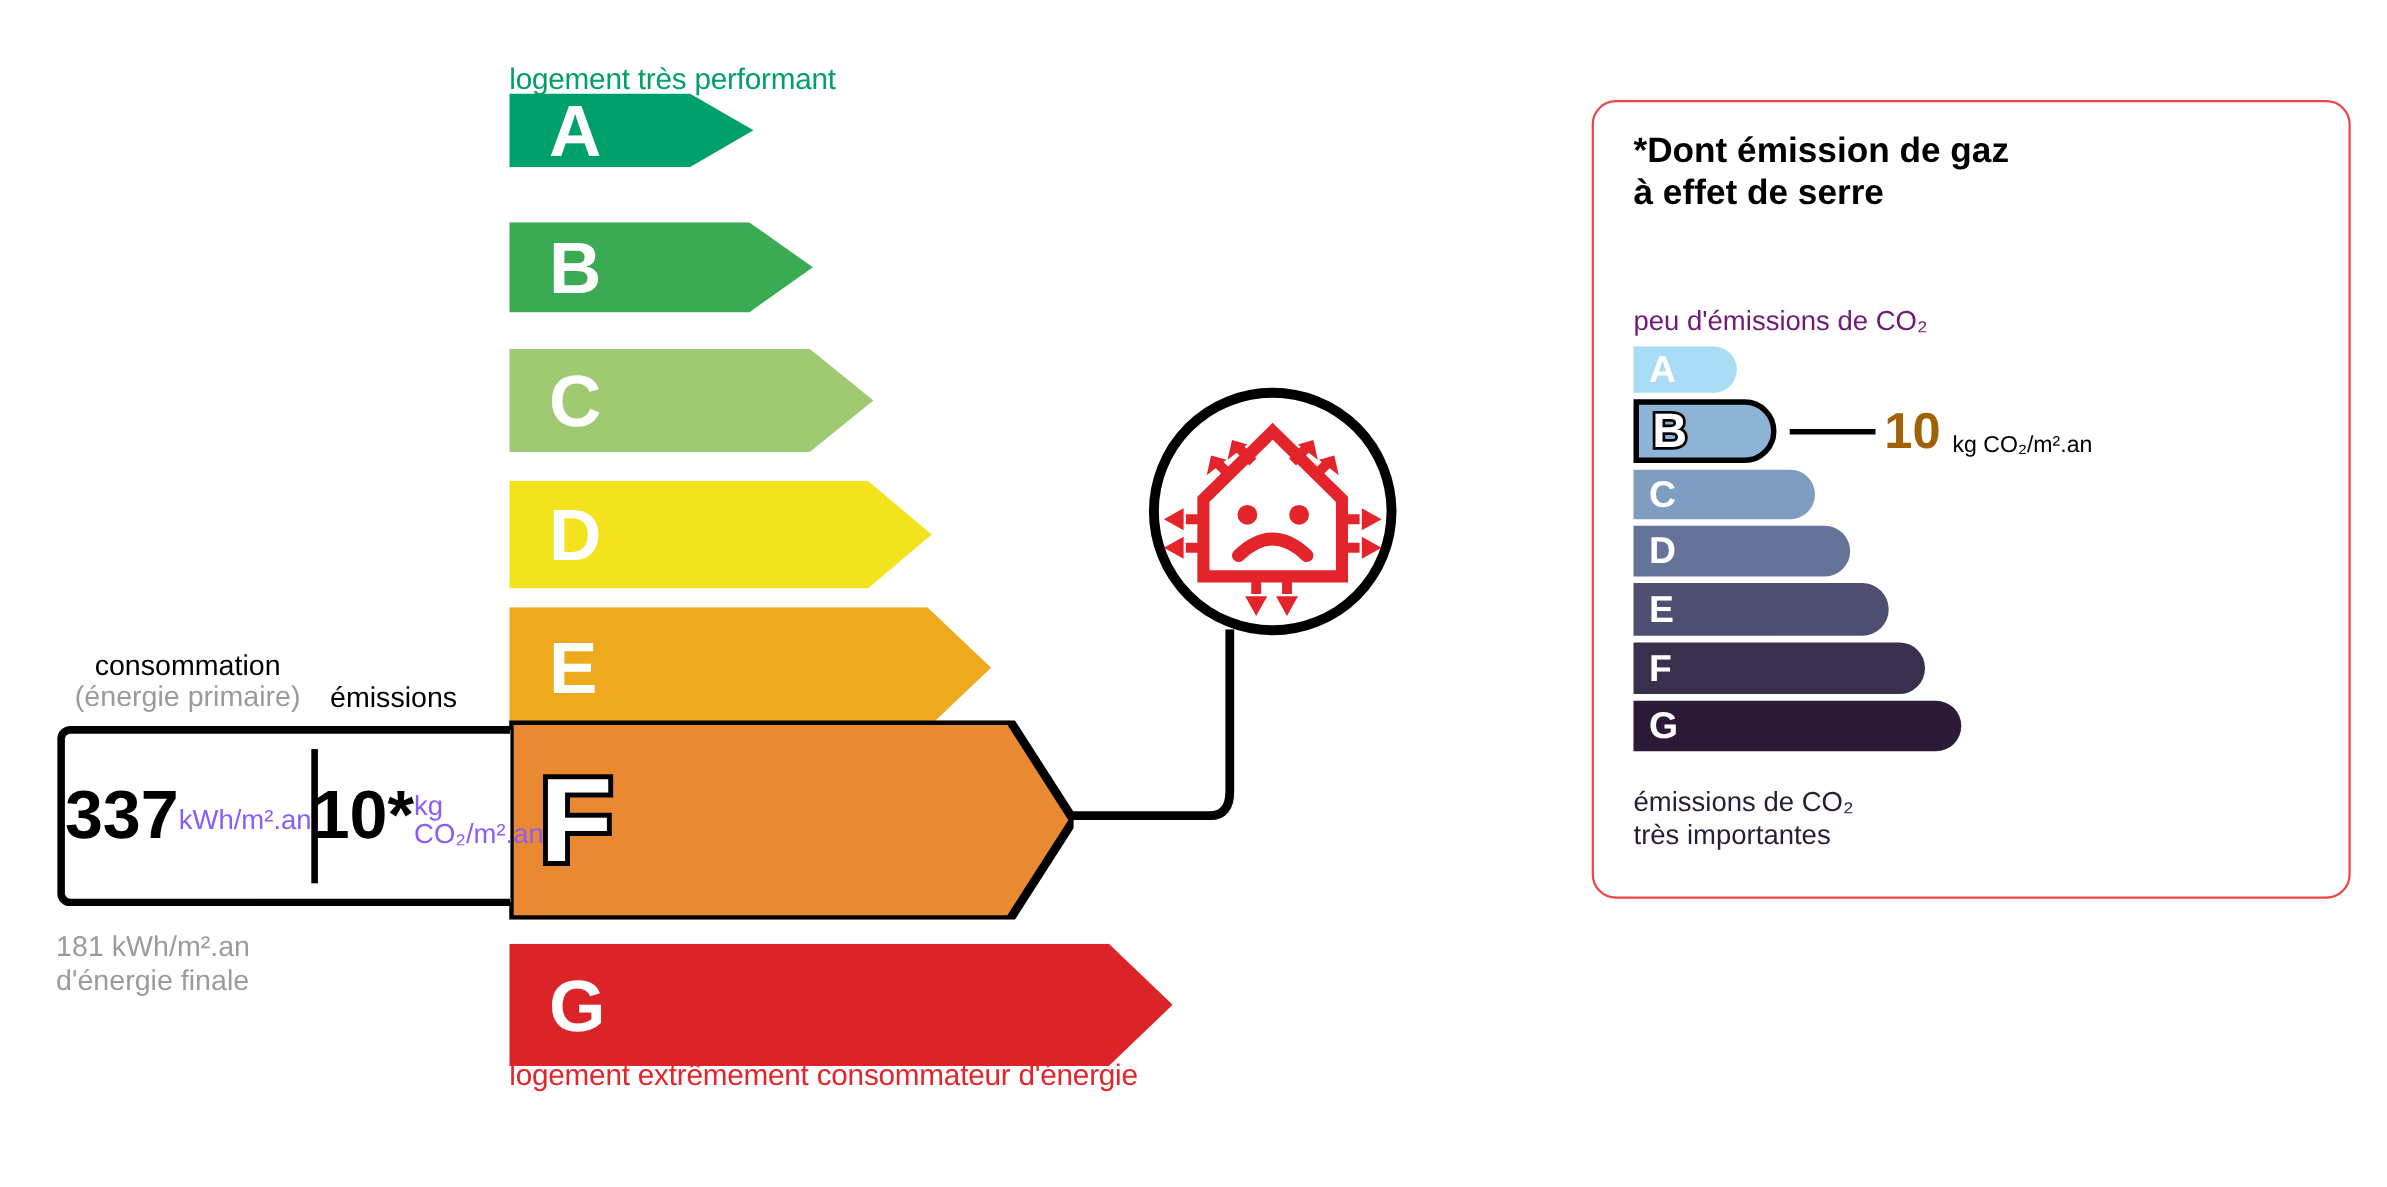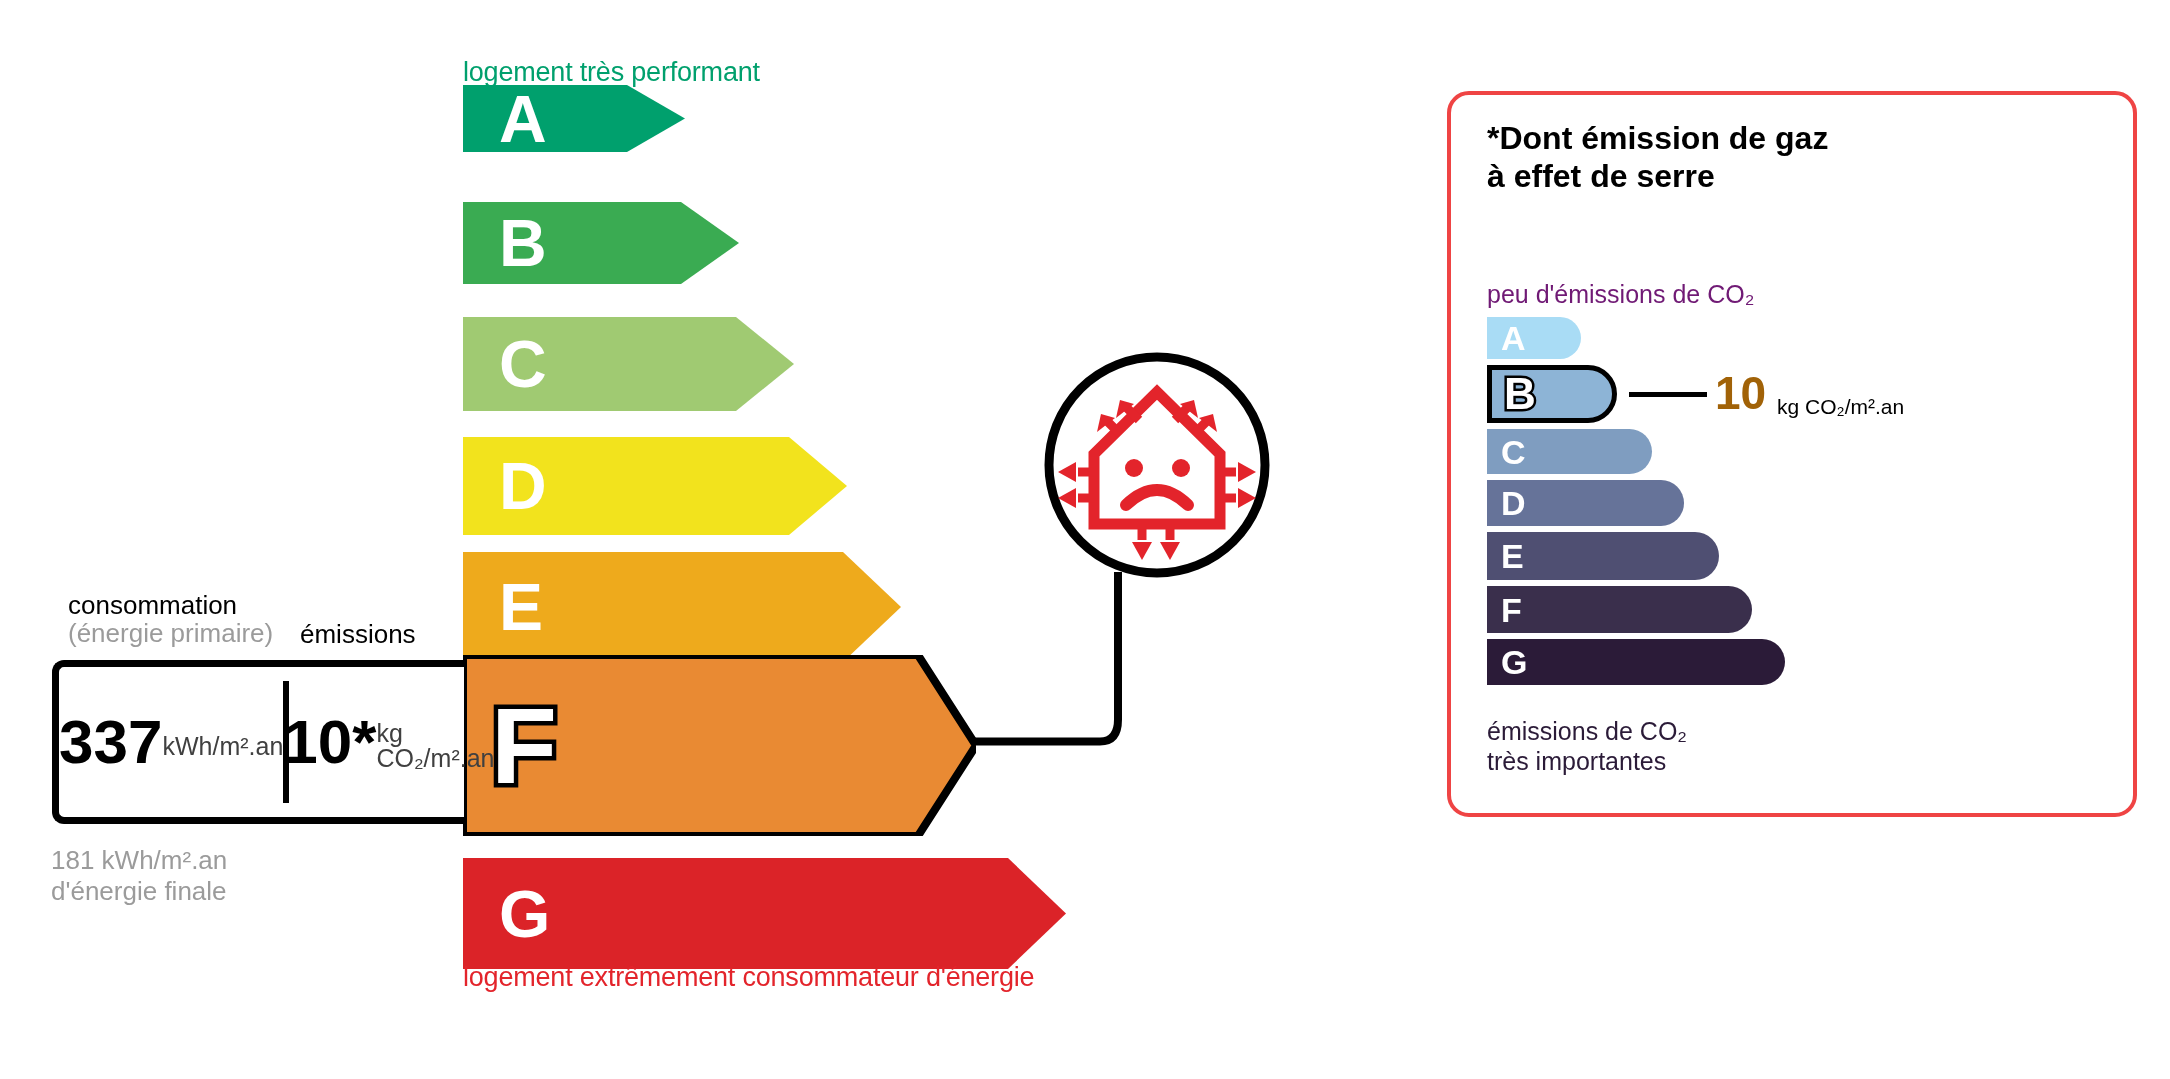--- a/index.html
+++ b/index.html
@@ -124,37 +124,38 @@
   }
   .value-number {
     font-size: 62px;
     font-weight: bold;
     color: #000000;
     line-height: 1;
     font-family: "Liberation Sans", sans-serif;
   }
   .value-unit {
     font-size: 25px;
-    color: #404040;
+    color: #8b5cf6;
     margin-top: 8px;
     line-height: 1;
     font-family: "Liberation Sans", sans-serif;
   }
 
   .value-header {
     position: absolute;
     font-size: 26px;
     color: #000000;
     line-height: 1.08;
     font-family: "Liberation Sans", sans-serif;
     white-space: nowrap;
   }
   #header-consommation {
     left: 68px;
     top: 591px;
+    text-align: center;
   }
   #header-consommation .sub {
     display: block;
     color: #9b9b9b;
   }
   #header-emissions {
     left: 300px;
     top: 620px;
   }
 
@@ -187,21 +188,21 @@
     z-index: 2;
   }
 
   
   #co2-panel {
     position: absolute;
     left: 1447px;
     top: 91px;
     width: 690px;
     height: 726px;
-    border: 4px solid #ef4444;
+    border: 2px solid #ef4444;
     border-radius: 22px;
     background: #ffffff;
     box-sizing: border-box;
   }
   #co2-title {
     position: absolute;
     left: 36px;
     top: 24px;
     font-size: 32px;
     font-weight: bold;

